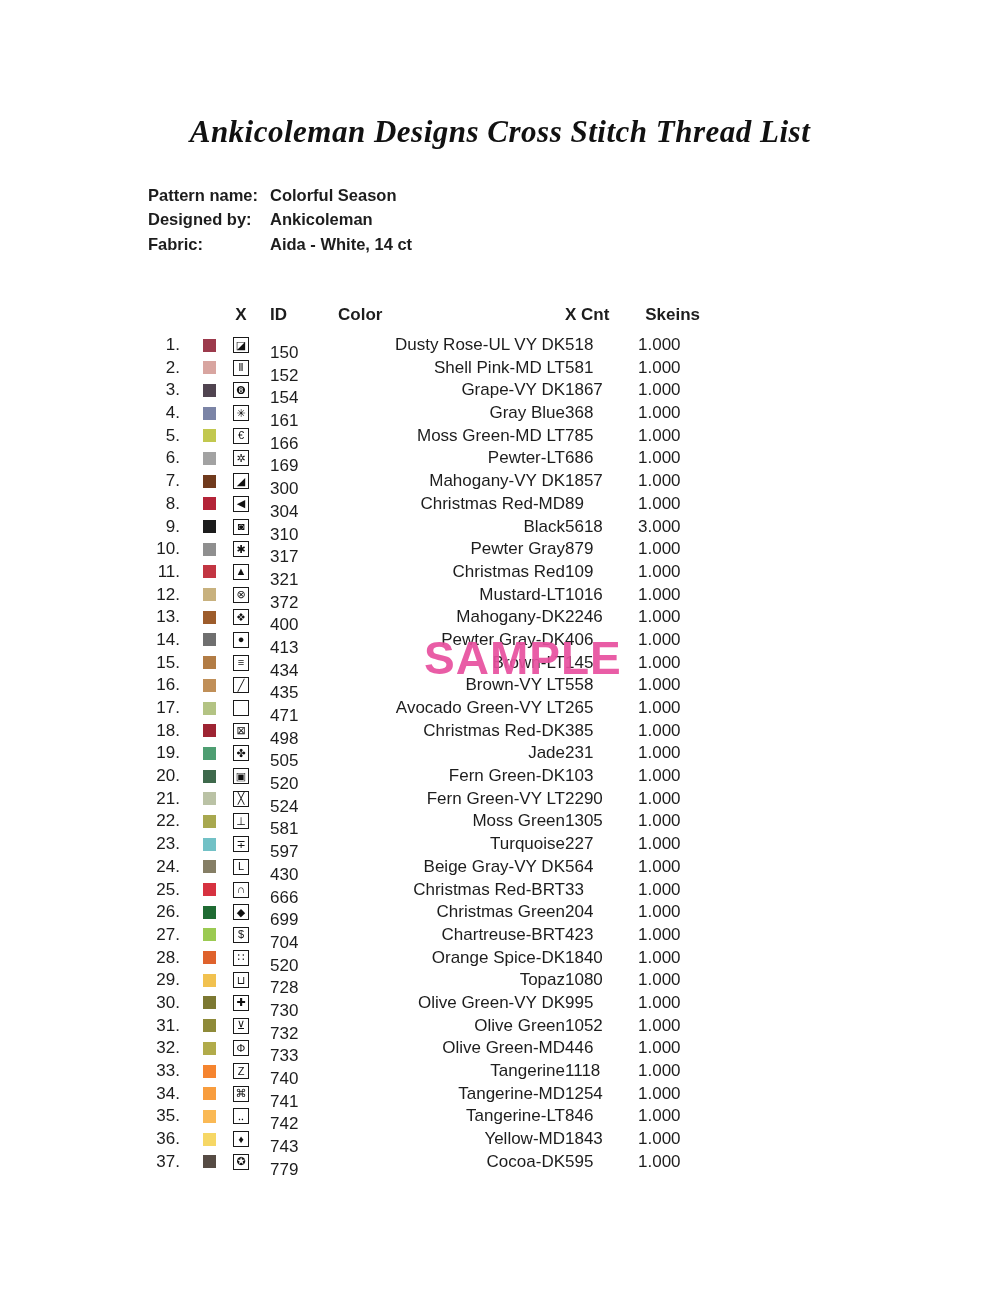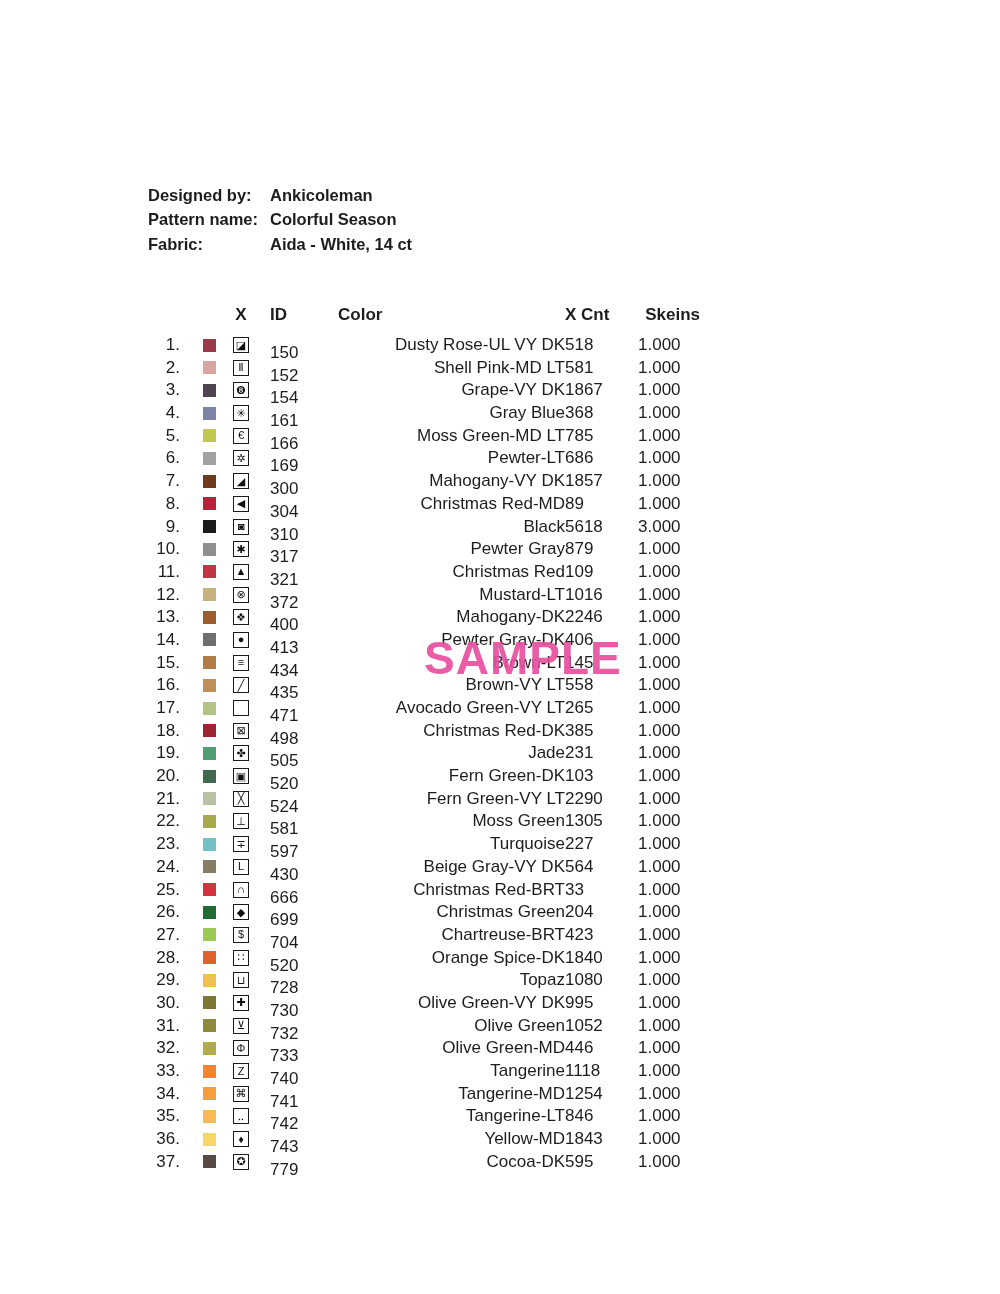--- a/index.html
+++ b/index.html
@@ -43,29 +43,30 @@
   .watermark{
     position:absolute;left:408px;top:615px;margin:16px;
     font-size:46px;font-weight:700;letter-spacing:1px;opacity:.92;
   }
 </style>
 </head>
 <body>
 
 <div class="page">
 
+  <h1 class="title">Ankicoleman Designs Cross Stitch Thread List</h1>
 
   <div class="meta">
+    <div class="meta-line">
+      <span class="meta-label">Pattern name:</span>
+      <span>Colorful Season</span>
+    </div>
     <div class="meta-line">
       <span class="meta-label">Designed by:</span>
       <span>Ankicoleman</span>
-    </div>
-    <div class="meta-line">
-      <span class="meta-label">Pattern name:</span>
-      <span>Colorful Season</span>
     </div>
     <div class="meta-line">
       <span class="meta-label">Fabric:</span>
       <span>Aida - White, 14 ct</span>
     </div>
   </div>
 
   <div class="thread-table">
     <div class="thead">
       <span class="h-x">X</span>

